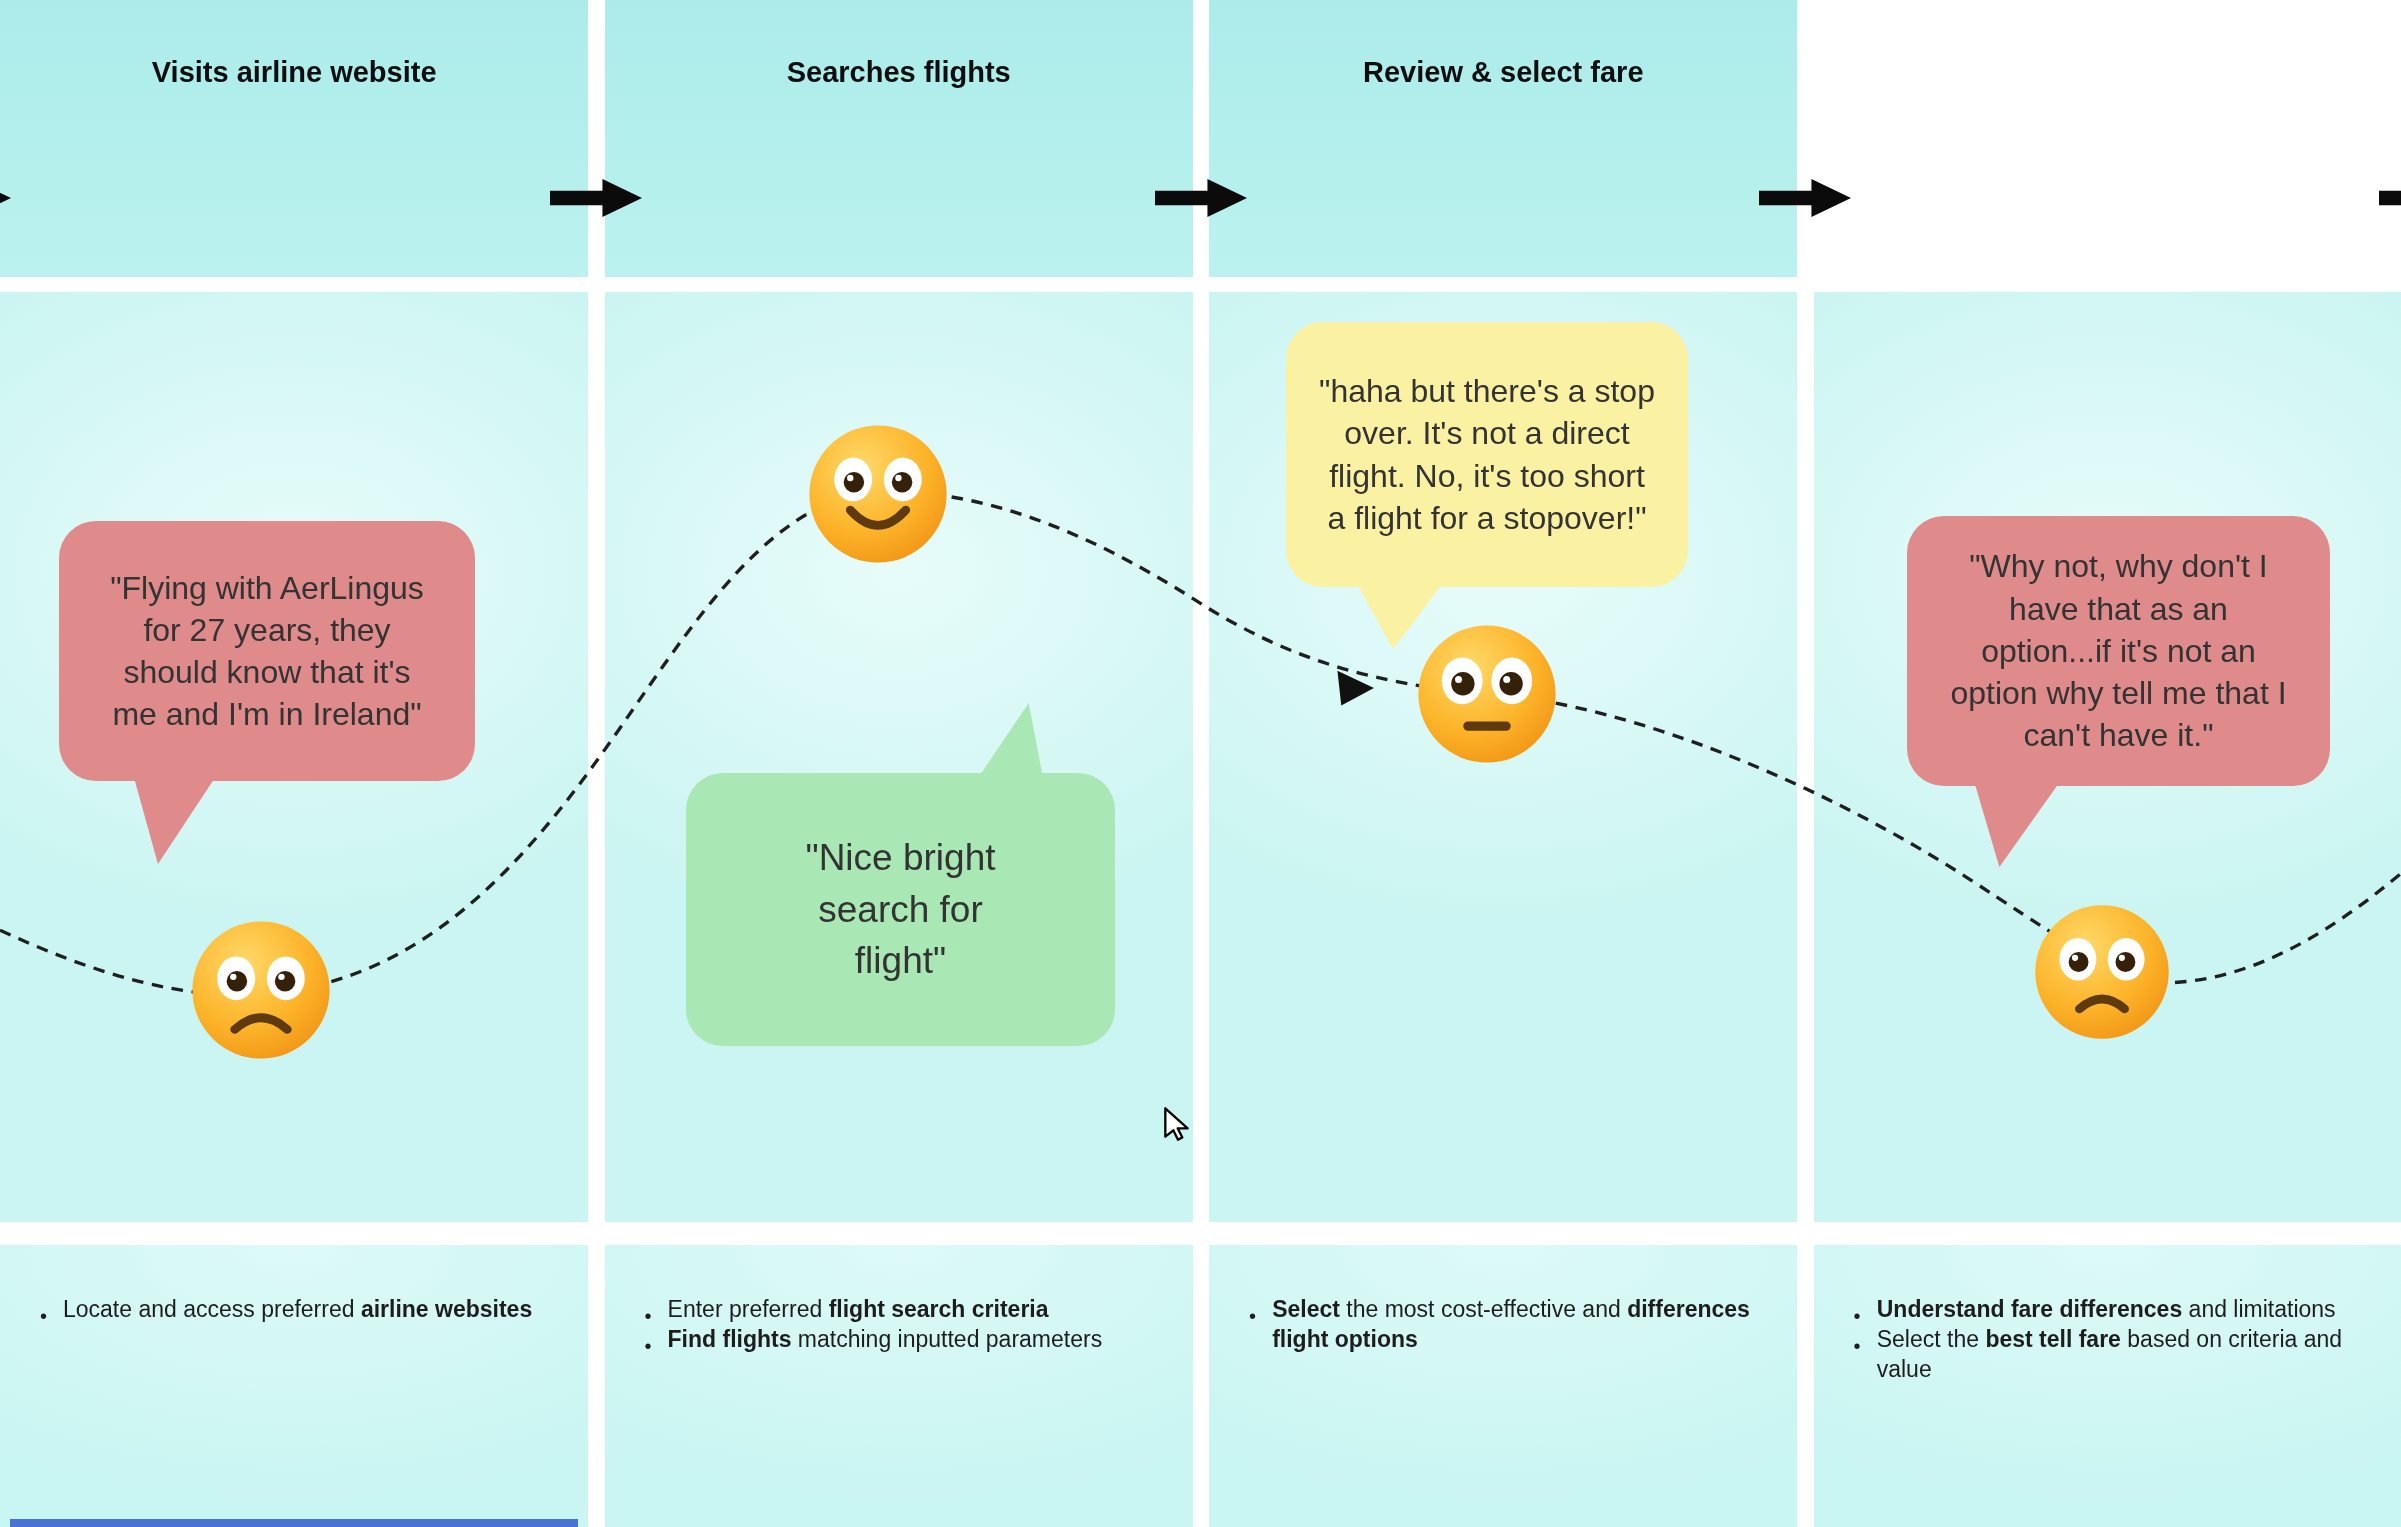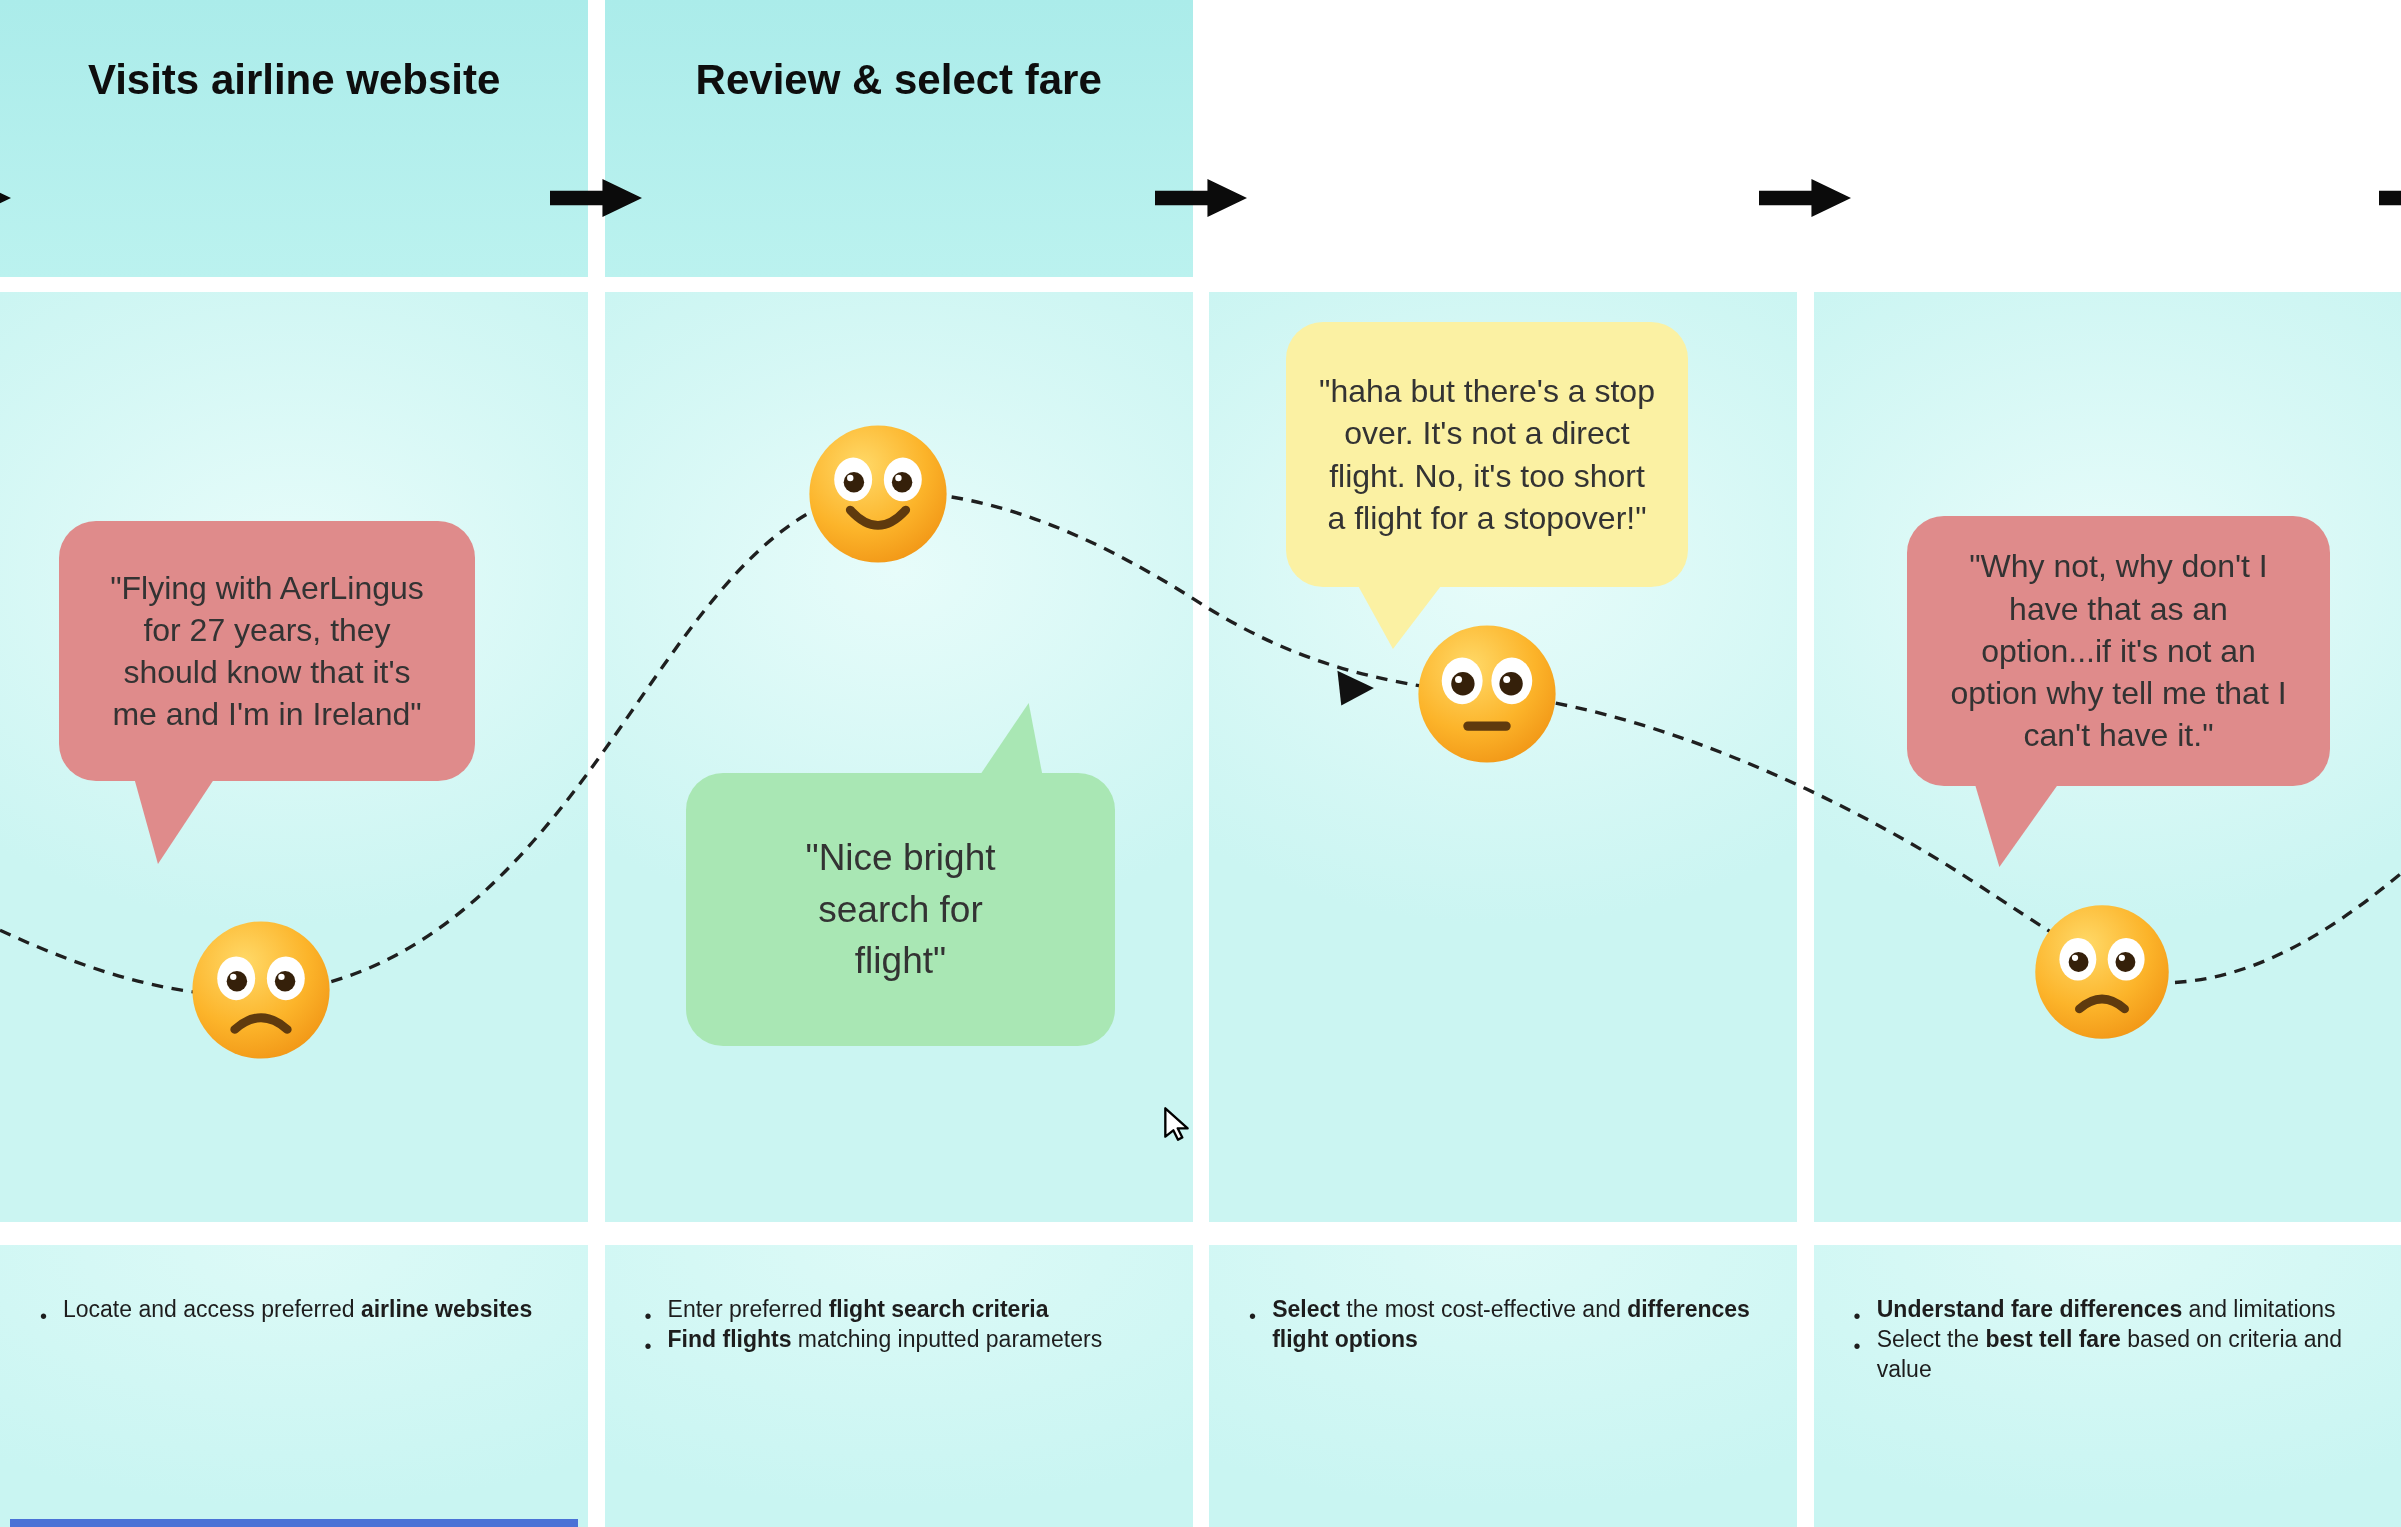--- a/index.html
+++ b/index.html
@@ -9,21 +9,21 @@
   }
   
   .band{position:absolute;left:0;width:2402px;display:grid;grid-template-columns:repeat(4,1fr);column-gap:16.3px;}
   .band-header{top:0;height:277px;z-index:1;}
   .band-body{top:292px;height:930px;z-index:1;}
   .band-actions{top:1245px;height:282px;z-index:1;}
   .header-cell{
     background:linear-gradient(180deg,#abecea 0%,#bbf2ef 100%);
     display:flex;justify-content:center;align-items:flex-start;padding-top:56px;
   }
-  .stage-title{font-size:42px;font-weight:bold;color:#0e0e0e;}
+  .stage-title{font-size:29px;font-weight:bold;color:#0e0e0e;}
   .body-cell{background:radial-gradient(596px 442px at 50% 30%,#e7fcfa 0%,#cbf5f2 80%);}
   .actions-cell{
     background:radial-gradient(615px 307px at 50% 0%,#ddfaf7 0%,#c9f5f2 85%);
     padding:50px 17.3px 0 37px;box-sizing:border-box;
   }
   .actions-list{list-style:none;margin:0;padding:0;font-size:23px;line-height:1.3;color:#1d1d1d;}
   .action-item{position:relative;padding-left:26px;max-width:500px;}
   .actions-cell.narrow .action-item{max-width:466px;}
   .action-item::before{content:"\2022";position:absolute;left:2.9px;top:0;font-size:20px;line-height:42px;color:#1d1d1d;}
   .action-item b{font-weight:bold;}
@@ -51,20 +51,23 @@
   .next-row-edge{position:absolute;left:9.6px;top:1519px;width:568px;height:8.6px;background:#4a72d6;z-index:1;}
 </style>
 </head>
 <body>
 
 <div class="canvas">
 
   <div class="band band-header">
     <div class="header-cell">
       <span class="stage-title">Visits airline website</span>
+    </div>
+    <div class="header-cell">
+      <span class="stage-title">Searches flights</span>
     </div>
     <div class="header-cell">
       <span class="stage-title">Review &amp; select fare</span>
     </div>
   </div>
 
   <div class="band band-body">
     <div class="body-cell"></div>
     <div class="body-cell"></div>
     <div class="body-cell"></div>

